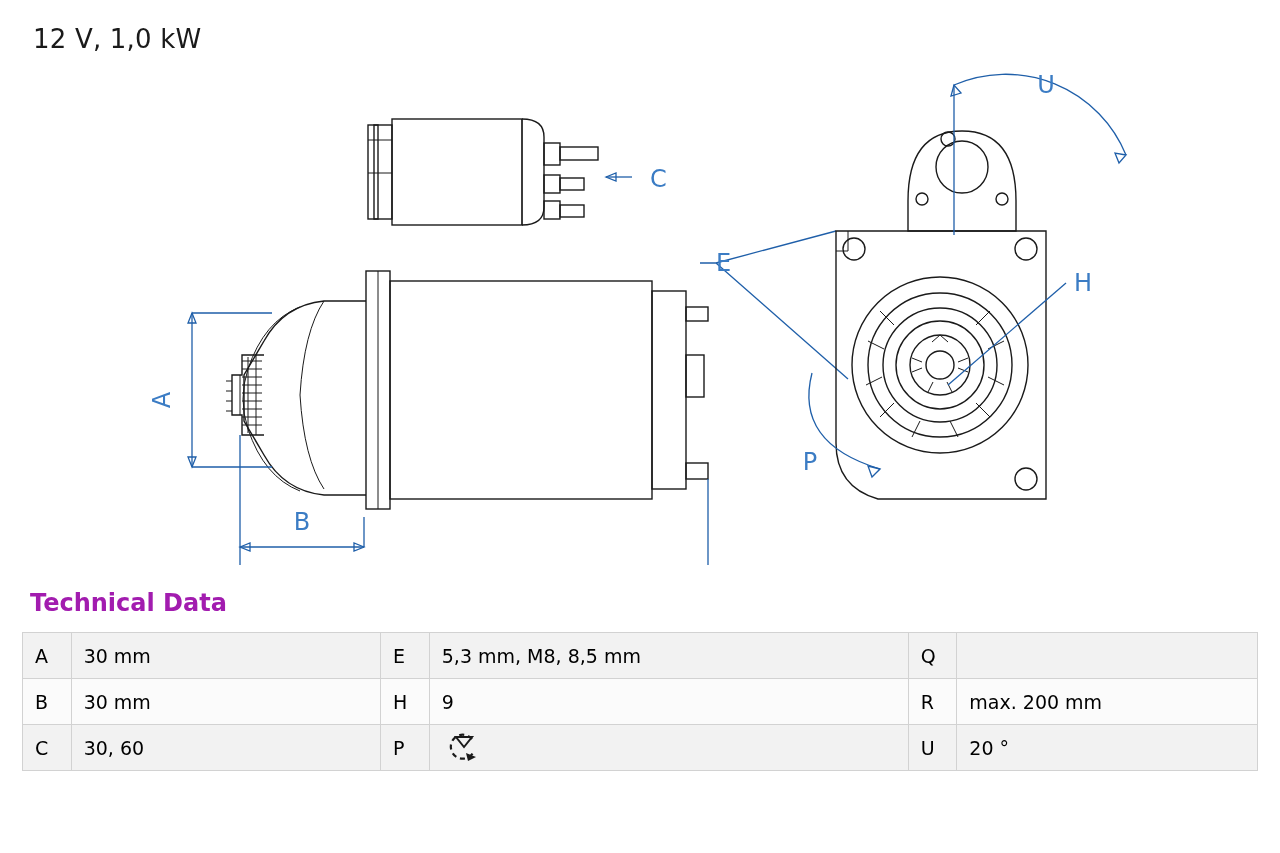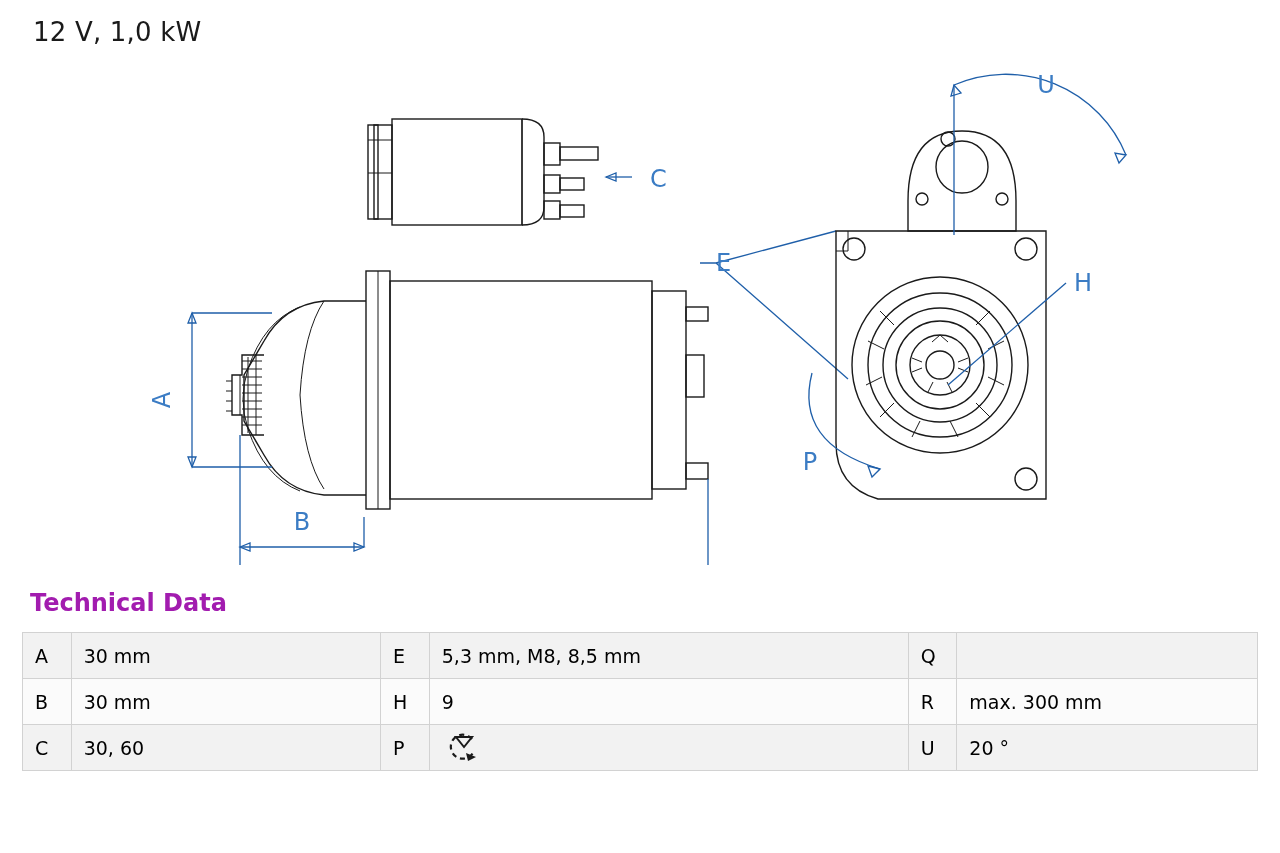--- a/index.html
+++ b/index.html
@@ -16,21 +16,21 @@
     overflow: hidden;
   }
   #page {
     position: relative;
     width: 1280px;
     height: 853px;
   }
   .title {
     position: absolute;
     left: 33px;
-    top: 17px;
+    top: 24px;
     font-size: 26px;
     font-weight: 400;
     letter-spacing: 0.2px;
     color: #1a1a1a;
   }
   #drawing {
     position: absolute;
     left: 0;
     top: 55px;
     width: 1280px;
@@ -210,21 +210,21 @@
         <td class="val-b">5,3 mm, M8, 8,5 mm</td>
         <td class="key">Q</td>
         <td class="val-c"></td>
       </tr>
       <tr>
         <td class="key">B</td>
         <td class="val-a">30 mm</td>
         <td class="key">H</td>
         <td class="val-b">9</td>
         <td class="key">R</td>
-        <td class="val-c">max. 300 mm</td>
+        <td class="val-c">max. 200 mm</td>
       </tr>
       <tr>
         <td class="key">C</td>
         <td class="val-a">30, 60</td>
         <td class="key">P</td>
         <td class="val-b p-icon-cell">
           <svg width="44" height="34" viewBox="0 0 44 34">
             <path d="M30 8 A12 12 0 1 0 32 20" fill="none" stroke="#1a1a1a" stroke-width="2.2" stroke-dasharray="5 4"></path>
             <path d="M14 6 L30 6 L22 16 Z" fill="none" stroke="#1a1a1a" stroke-width="2"></path>
             <path d="M24 22 L34 26 L26 30 Z" fill="#1a1a1a"></path>

